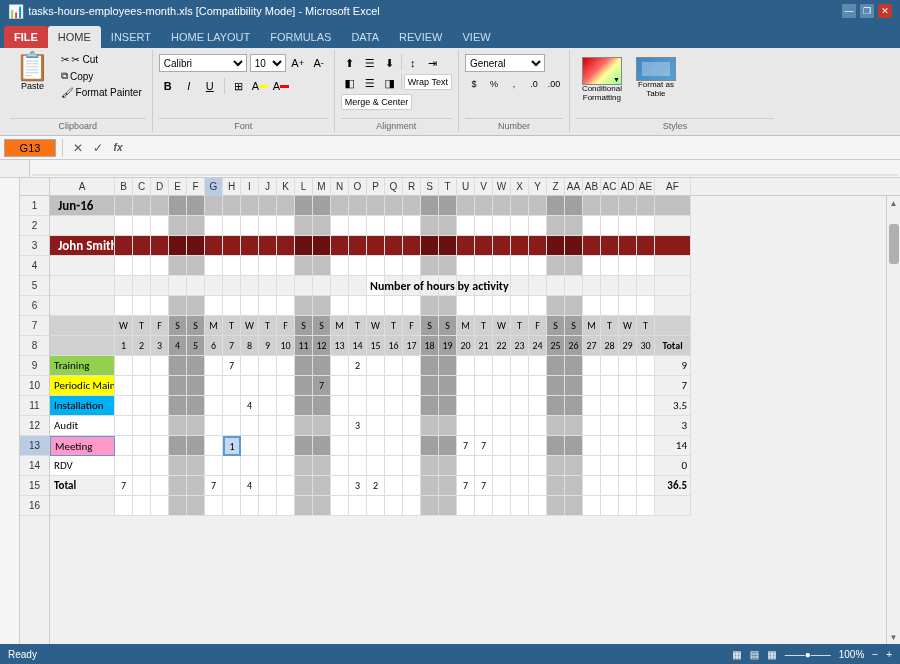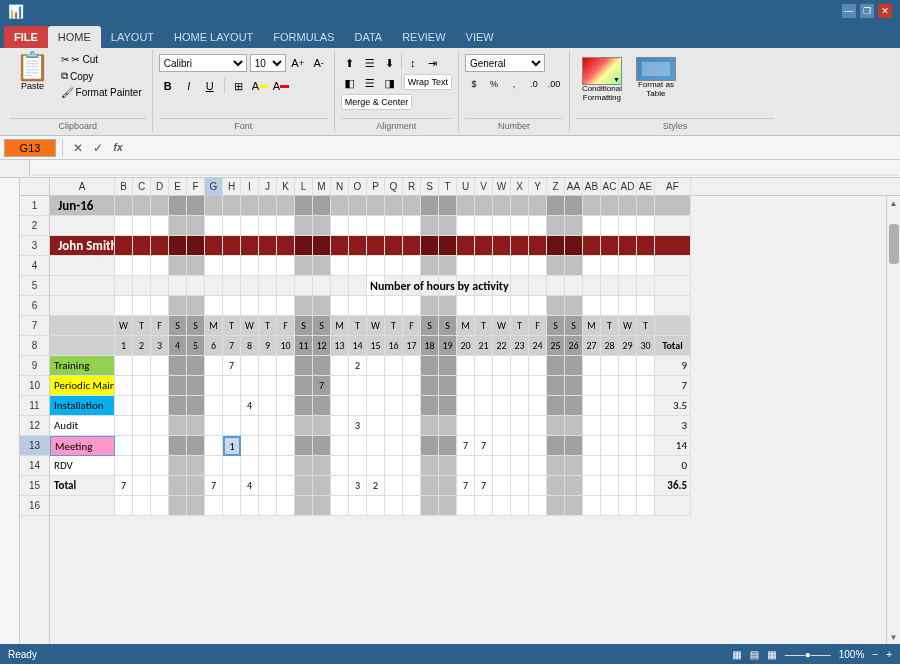--- a/index.html
+++ b/index.html
@@ -284,32 +284,33 @@
     }
   </style>
 </head>
 <body>
 
 <div style="display:flex; flex-direction:column; height:664px; width:900px; overflow:hidden;">
 
   <div class="title-bar">
     <div style="display:flex; gap:4px; align-items:center;">
       <span style="font-size:13px;">📊</span>
+      <span>tasks-hours-employees-month.xls [Compatibility Mode] - Microsoft Excel</span>
     </div>
     <div class="title-bar-icons">
       <span class="title-bar-icon">—</span>
       <span class="title-bar-icon">❐</span>
       <span class="title-bar-icon" style="background:#c0392b;">✕</span>
     </div>
   </div>
 
   <div class="ribbon-tabs">
     <div class="ribbon-tab" style="background:#d04040; color:white; font-weight:bold;">FILE</div>
     <div class="ribbon-tab active">HOME</div>
-    <div class="ribbon-tab">LAYOUT</div>
+    <div class="ribbon-tab">INSERT</div>
     <div class="ribbon-tab">HOME LAYOUT</div>
     <div class="ribbon-tab">FORMULAS</div>
     <div class="ribbon-tab">DATA</div>
     <div class="ribbon-tab">REVIEW</div>
     <div class="ribbon-tab">VIEW</div>
   </div>
 
   <div class="ribbon">
 
     <div class="ribbon-section" style="min-width:100px;">

